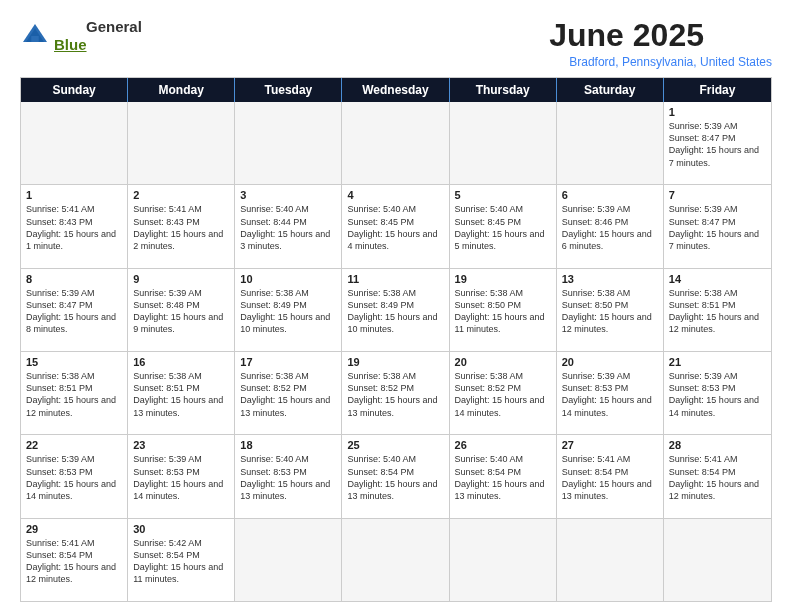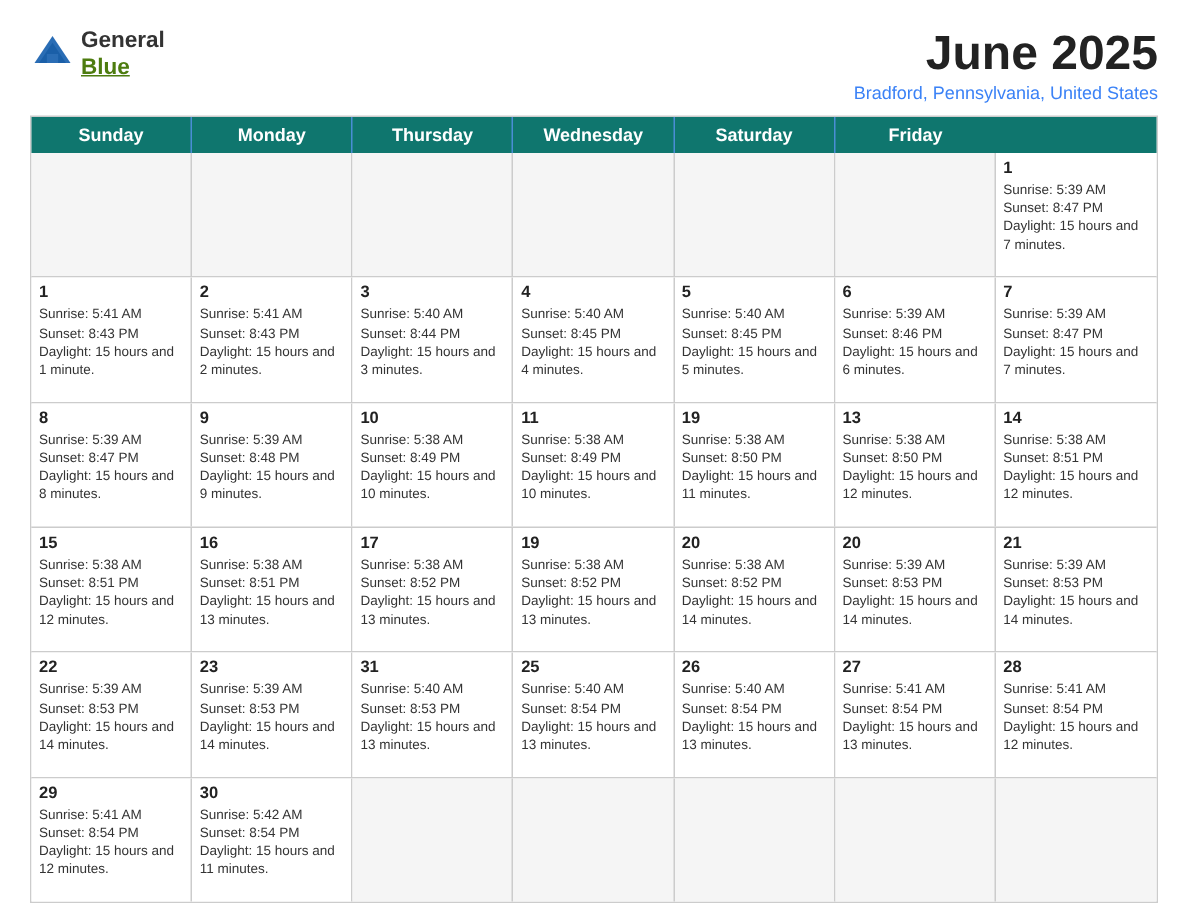--- a/index.html
+++ b/index.html
@@ -26,28 +26,27 @@
     .logo {
       display: flex;
       align-items: center;
       gap: 4px;
     }
     .logo-text {
       font-size: 15px;
       font-weight: bold;
       line-height: 1.2;
     }
-    .logo-text .general { color: #333; }
+    .logo-text .general { color: #333; margin-left: 32px; }
     .logo-text .blue { color: #4d7c0f; text-decoration: underline; }
     .logo-icon {
       width: 30px;
       height: 30px;
     }
     .header-right {
-      text-align: right;
     }
     .month-title {
       font-size: 32px;
       font-weight: bold;
       color: #222;
       line-height: 1.1;
     }
     .location {
       font-size: 12px;
       color: #3b82f6;
@@ -56,21 +55,21 @@
     }
     .calendar {
       flex: 1;
       display: flex;
       flex-direction: column;
       border: 1px solid #ccc;
     }
     .cal-header {
       display: grid;
       grid-template-columns: repeat(7, 1fr);
-      background: #0f766e;
+      background: #0f172a;
     }
     .cal-header-cell {
       color: #fff;
       font-size: 12px;
       font-weight: bold;
       text-align: center;
       padding: 5px 2px;
       border-right: 1px solid #4a8dd5;
     }
     .cal-header-cell:last-child { border-right: none; }
@@ -127,22 +126,23 @@
     <div class="header-right">
       <div class="month-title">June 2025</div>
       <div class="location">Bradford, Pennsylvania, United States</div>
     </div>
   </div>
 
   <div class="calendar">
     <div class="cal-header" id="cal-header">
         <div class="cal-header-cell">Sunday</div>
         <div class="cal-header-cell">Monday</div>
+        <div class="cal-header-cell">Tuesday</div>
+        <div class="cal-header-cell">Wednesday</div>
         <div class="cal-header-cell">Thursday</div>
-        <div class="cal-header-cell">Wednesday</div>
         <div class="cal-header-cell">Saturday</div>
         <div class="cal-header-cell">Friday</div>
       </div>
     <div class="cal-body" id="cal-body">
         <div class="cal-row">
           <div class="cal-cell empty"></div>
           <div class="cal-cell empty"></div>
           <div class="cal-cell empty"></div>
           <div class="cal-cell empty"></div>
           <div class="cal-cell empty"></div>
@@ -293,21 +293,21 @@
             Sunrise: 5:39 AM<br>Sunset: 8:53 PM<br>Daylight: 15 hours and 14 minutes.
           </div>
           </div>
           <div class="cal-cell">
           <div class="day-num">23</div>
           <div class="cell-info">
             Sunrise: 5:39 AM<br>Sunset: 8:53 PM<br>Daylight: 15 hours and 14 minutes.
           </div>
           </div>
           <div class="cal-cell">
-          <div class="day-num">31</div>
+          <div class="day-num">18</div>
           <div class="cell-info">
             Sunrise: 5:40 AM<br>Sunset: 8:53 PM<br>Daylight: 15 hours and 13 minutes.
           </div>
           </div>
           <div class="cal-cell">
           <div class="day-num">25</div>
           <div class="cell-info">
             Sunrise: 5:40 AM<br>Sunset: 8:54 PM<br>Daylight: 15 hours and 13 minutes.
           </div>
           </div>

